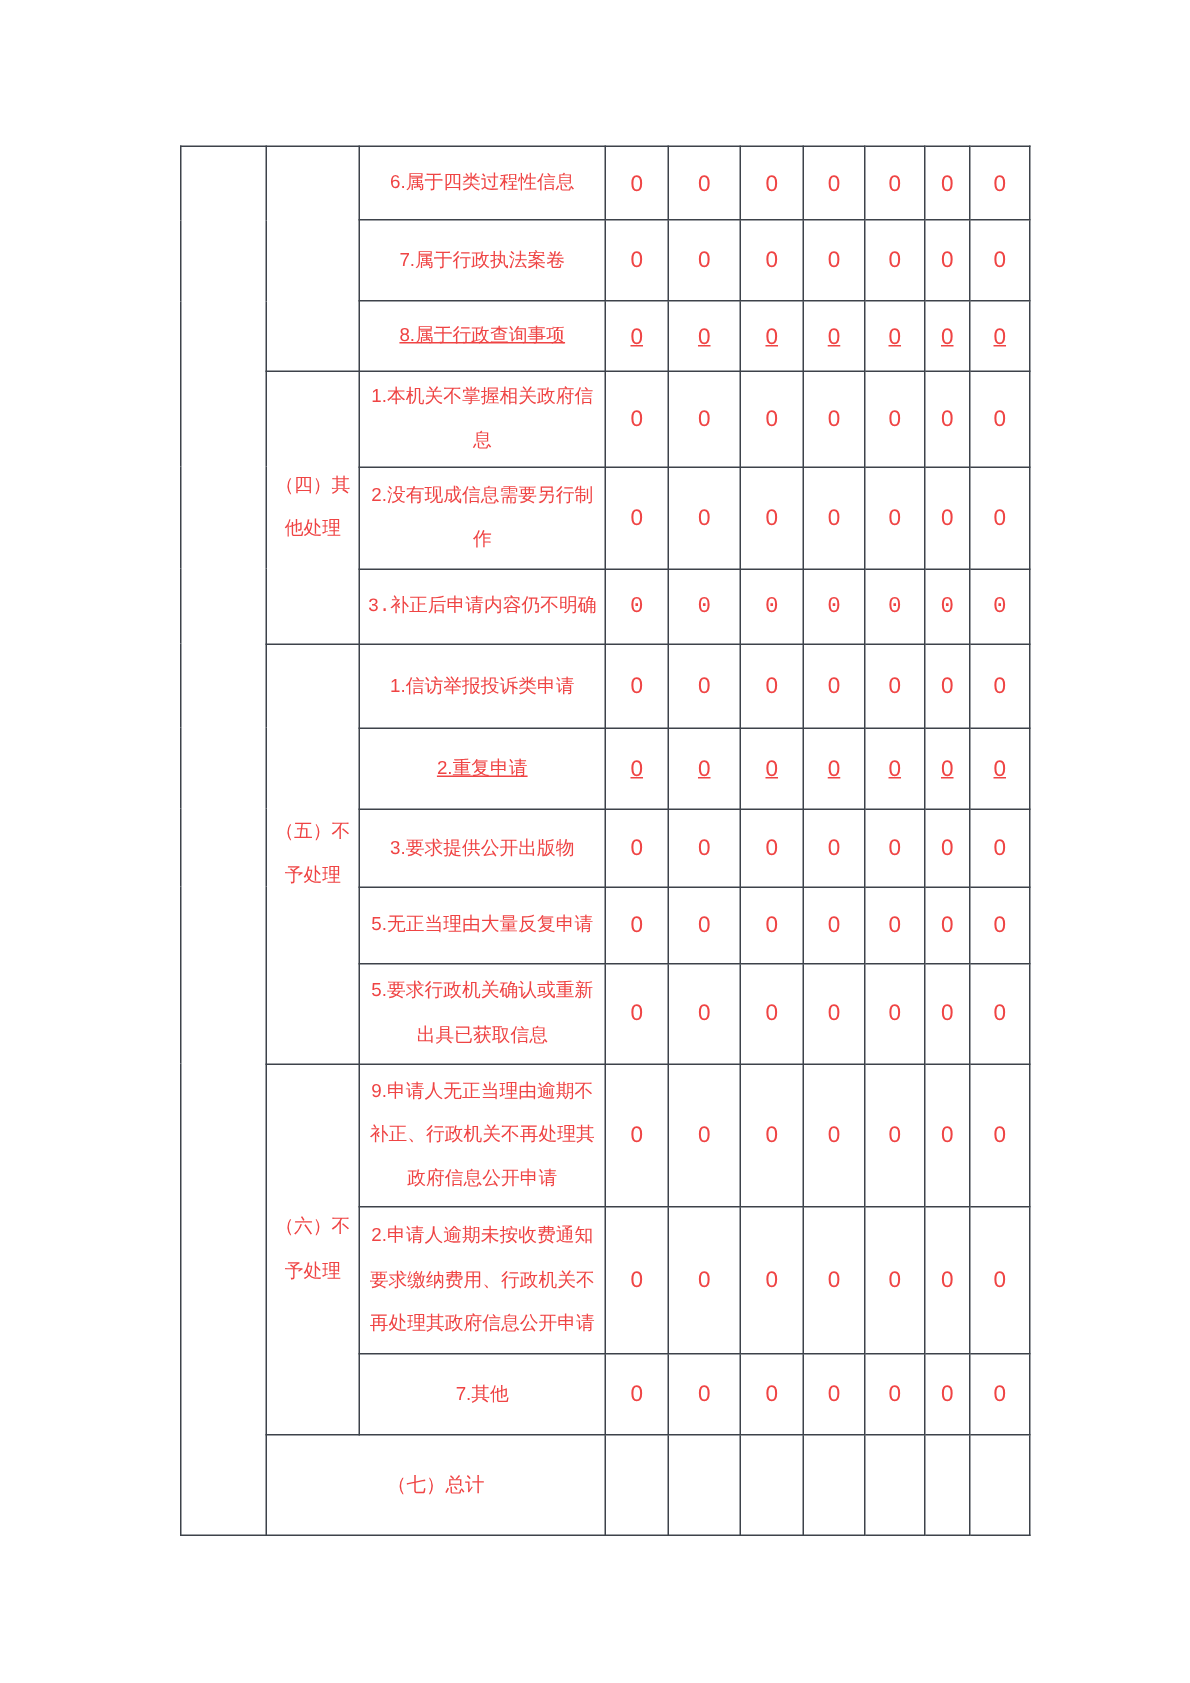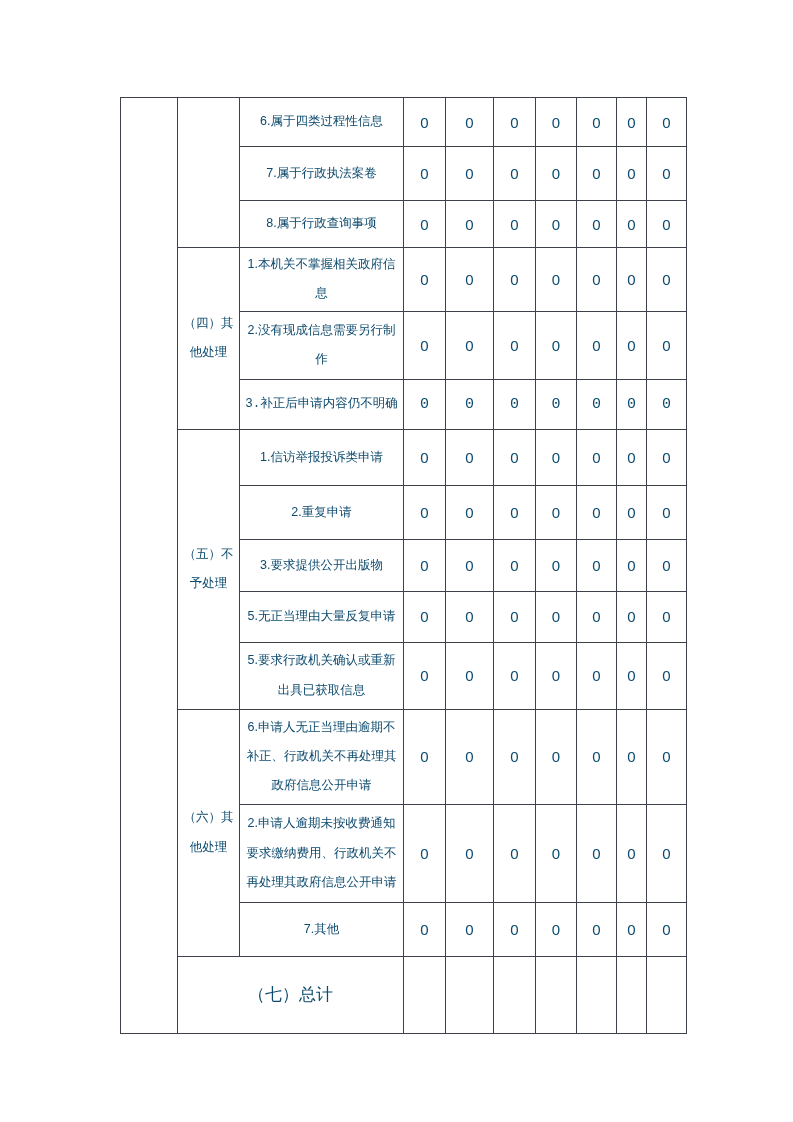--- a/index.html
+++ b/index.html
@@ -17,21 +17,21 @@
     height: 1122px;
     background: #ffffff;
   }
   .report-table {
     position: absolute;
     left: 120px;
     top: 97px;
     border-collapse: collapse;
     table-layout: fixed;
     width: 566px;
-    color: #0c4a6e;
+    color: #ef4444;
   }
   .report-table td {
     border: 1.5px solid #3d424a;
     text-align: center;
     vertical-align: middle;
     overflow: hidden;
   }
   td.spacer {
     padding: 0;
   }
@@ -44,21 +44,21 @@
   td.item {
     font-size: 12.5px;
     line-height: 2.35;
     padding: 2px 2px;
   }
   td.val {
     font-size: 15px;
     padding: 0;
   }
   td.total-label {
-    font-size: 17px;
+    font-size: 13px;
     line-height: 2.35;
     padding: 18px 2px;
   }
 </style>
 </head>
 <body>
 
 <div class="page">
   <table class="report-table">
     <colgroup>
@@ -89,21 +89,21 @@
         <tr style="height: 54px;">
           <td class="item">7.属于行政执法案卷</td>
           <td class="val">0</td>
           <td class="val">0</td>
           <td class="val">0</td>
           <td class="val">0</td>
           <td class="val">0</td>
           <td class="val">0</td>
           <td class="val">0</td>
         </tr>
-        <tr style="height: 47px;">
+        <tr style="height: 47px; text-decoration: underline;">
           <td class="item">8.属于行政查询事项</td>
           <td class="val">0</td>
           <td class="val">0</td>
           <td class="val">0</td>
           <td class="val">0</td>
           <td class="val">0</td>
           <td class="val">0</td>
           <td class="val">0</td>
         </tr>
         <tr style="height: 63px;">
@@ -141,21 +141,21 @@
           <td rowspan="5" class="group">（五）不予处理</td>
           <td class="item">1.信访举报投诉类申请</td>
           <td class="val">0</td>
           <td class="val">0</td>
           <td class="val">0</td>
           <td class="val">0</td>
           <td class="val">0</td>
           <td class="val">0</td>
           <td class="val">0</td>
         </tr>
-        <tr style="height: 54px;">
+        <tr style="height: 54px; text-decoration: underline;">
           <td class="item">2.重复申请</td>
           <td class="val">0</td>
           <td class="val">0</td>
           <td class="val">0</td>
           <td class="val">0</td>
           <td class="val">0</td>
           <td class="val">0</td>
           <td class="val">0</td>
         </tr>
         <tr style="height: 52px;">
@@ -182,22 +182,22 @@
           <td class="item">5.要求行政机关确认或重新出具已获取信息</td>
           <td class="val">0</td>
           <td class="val">0</td>
           <td class="val">0</td>
           <td class="val">0</td>
           <td class="val">0</td>
           <td class="val">0</td>
           <td class="val">0</td>
         </tr>
         <tr style="height: 95px;">
-          <td rowspan="3" class="group">（六）其他处理</td>
-          <td class="item">6.申请人无正当理由逾期不补正、行政机关不再处理其政府信息公开申请</td>
+          <td rowspan="3" class="group">（六）不予处理</td>
+          <td class="item">9.申请人无正当理由逾期不补正、行政机关不再处理其政府信息公开申请</td>
           <td class="val">0</td>
           <td class="val">0</td>
           <td class="val">0</td>
           <td class="val">0</td>
           <td class="val">0</td>
           <td class="val">0</td>
           <td class="val">0</td>
         </tr>
         <tr style="height: 98px; margin-top: 11px;">
           <td class="item">2.申请人逾期未按收费通知要求缴纳费用、行政机关不再处理其政府信息公开申请</td>

